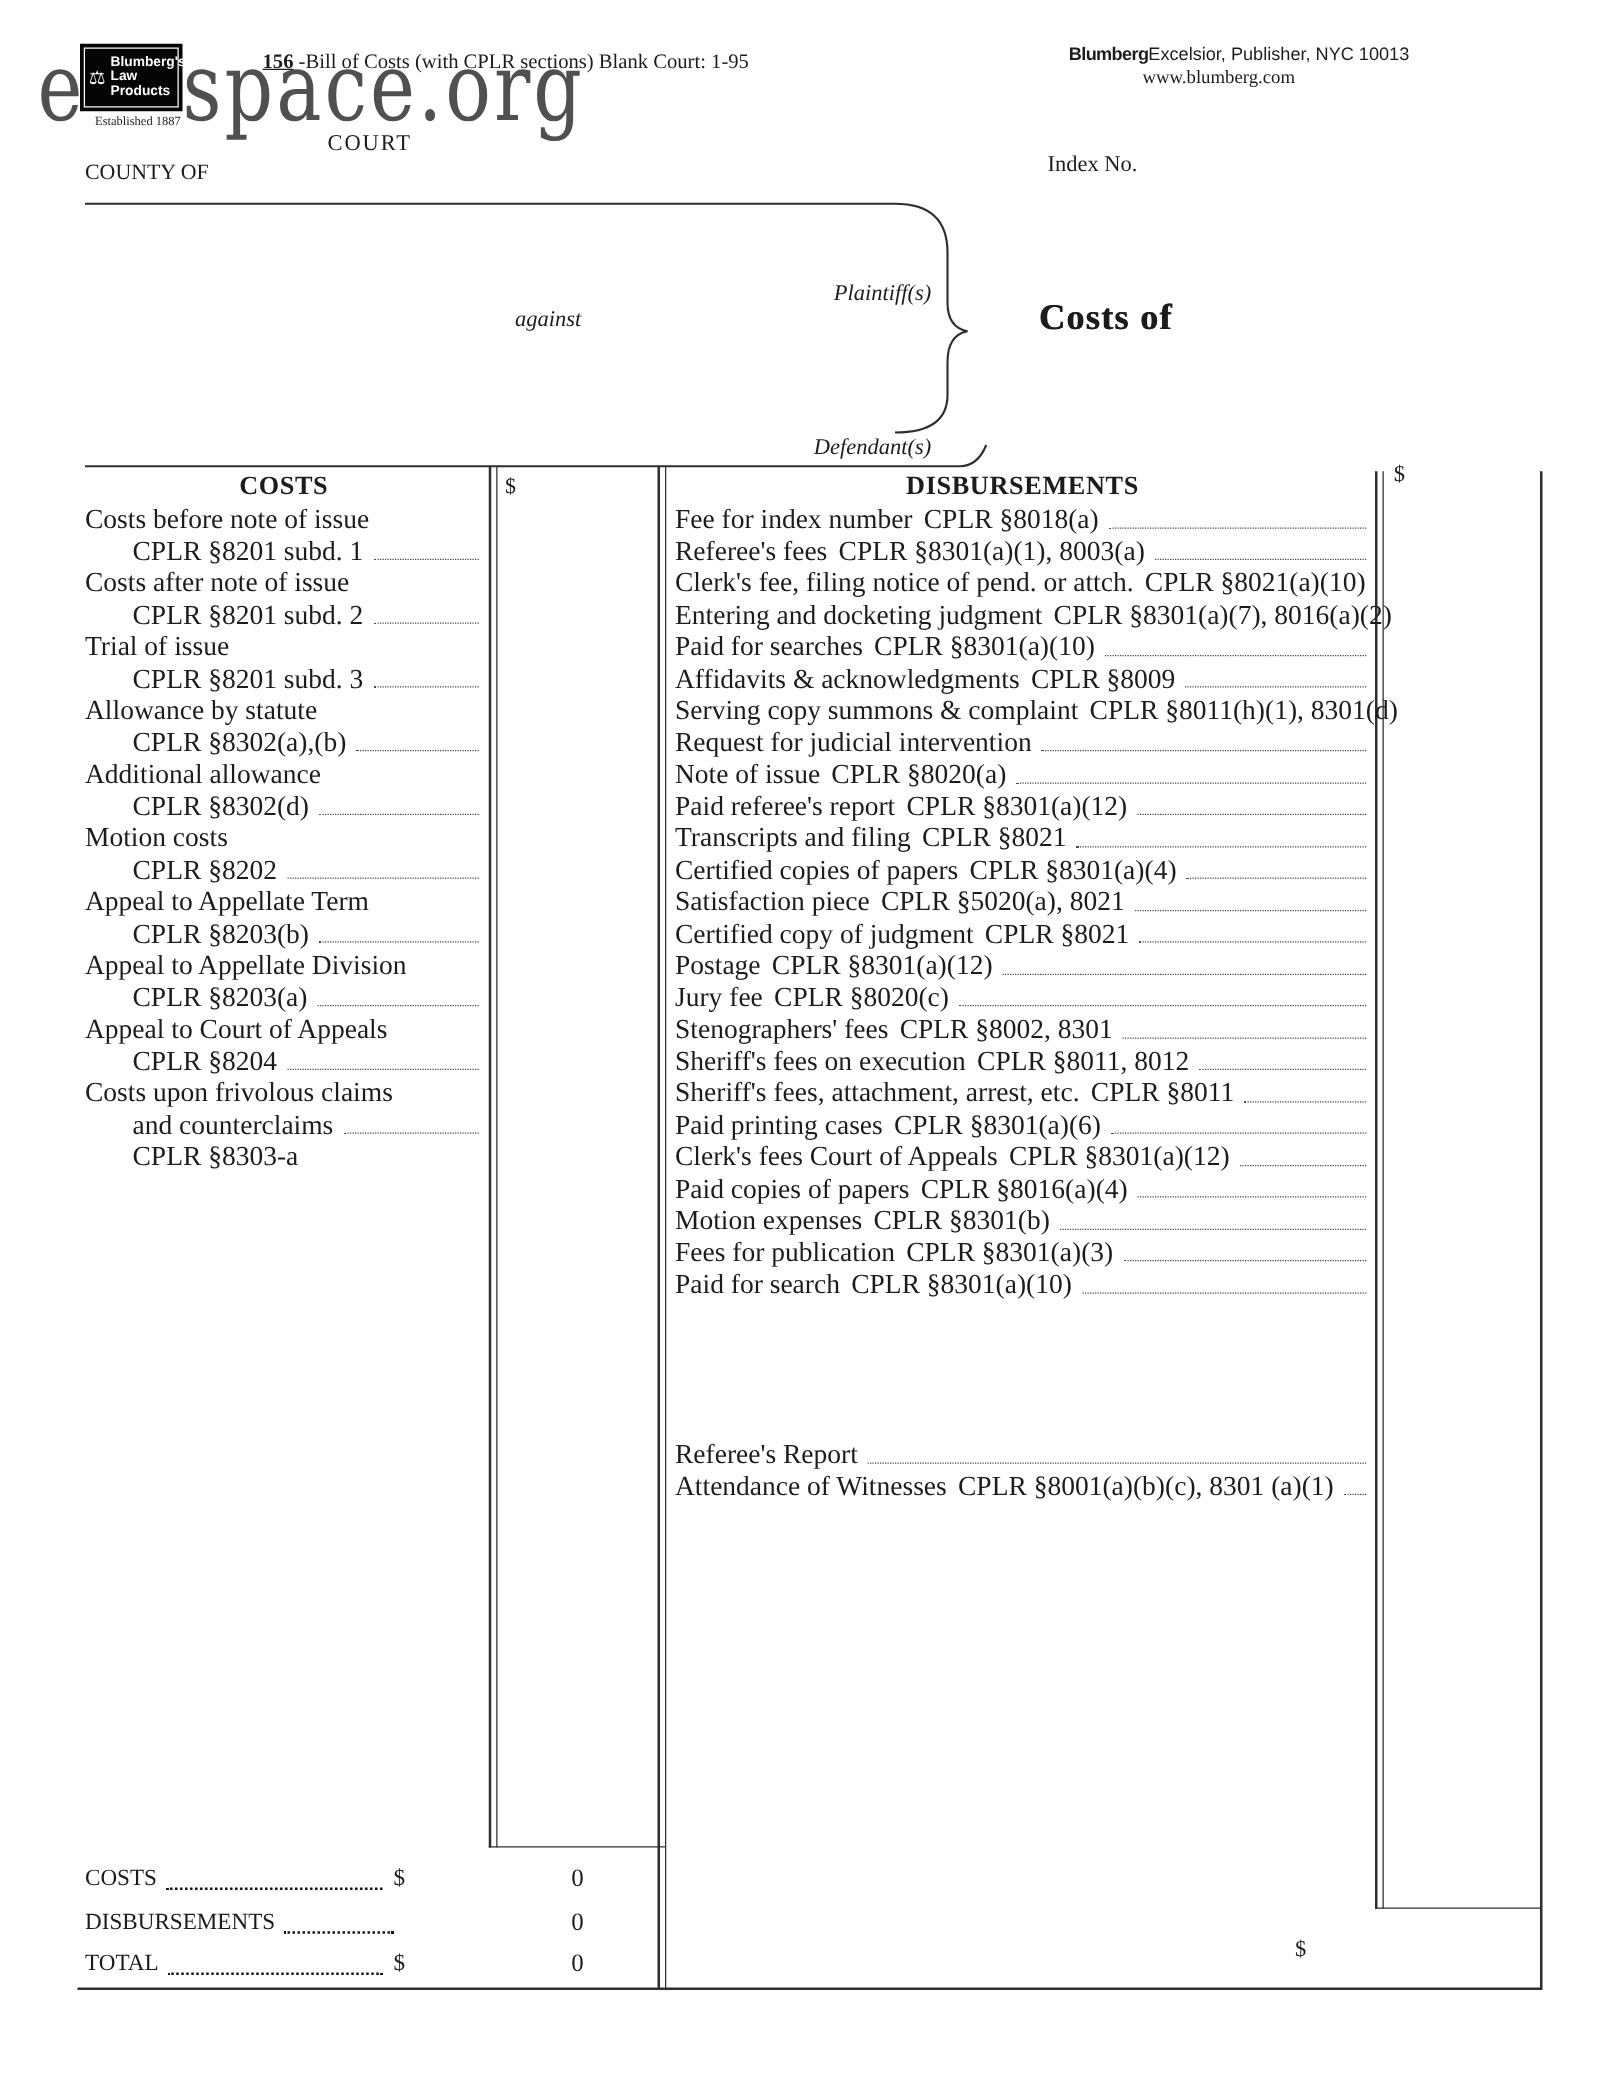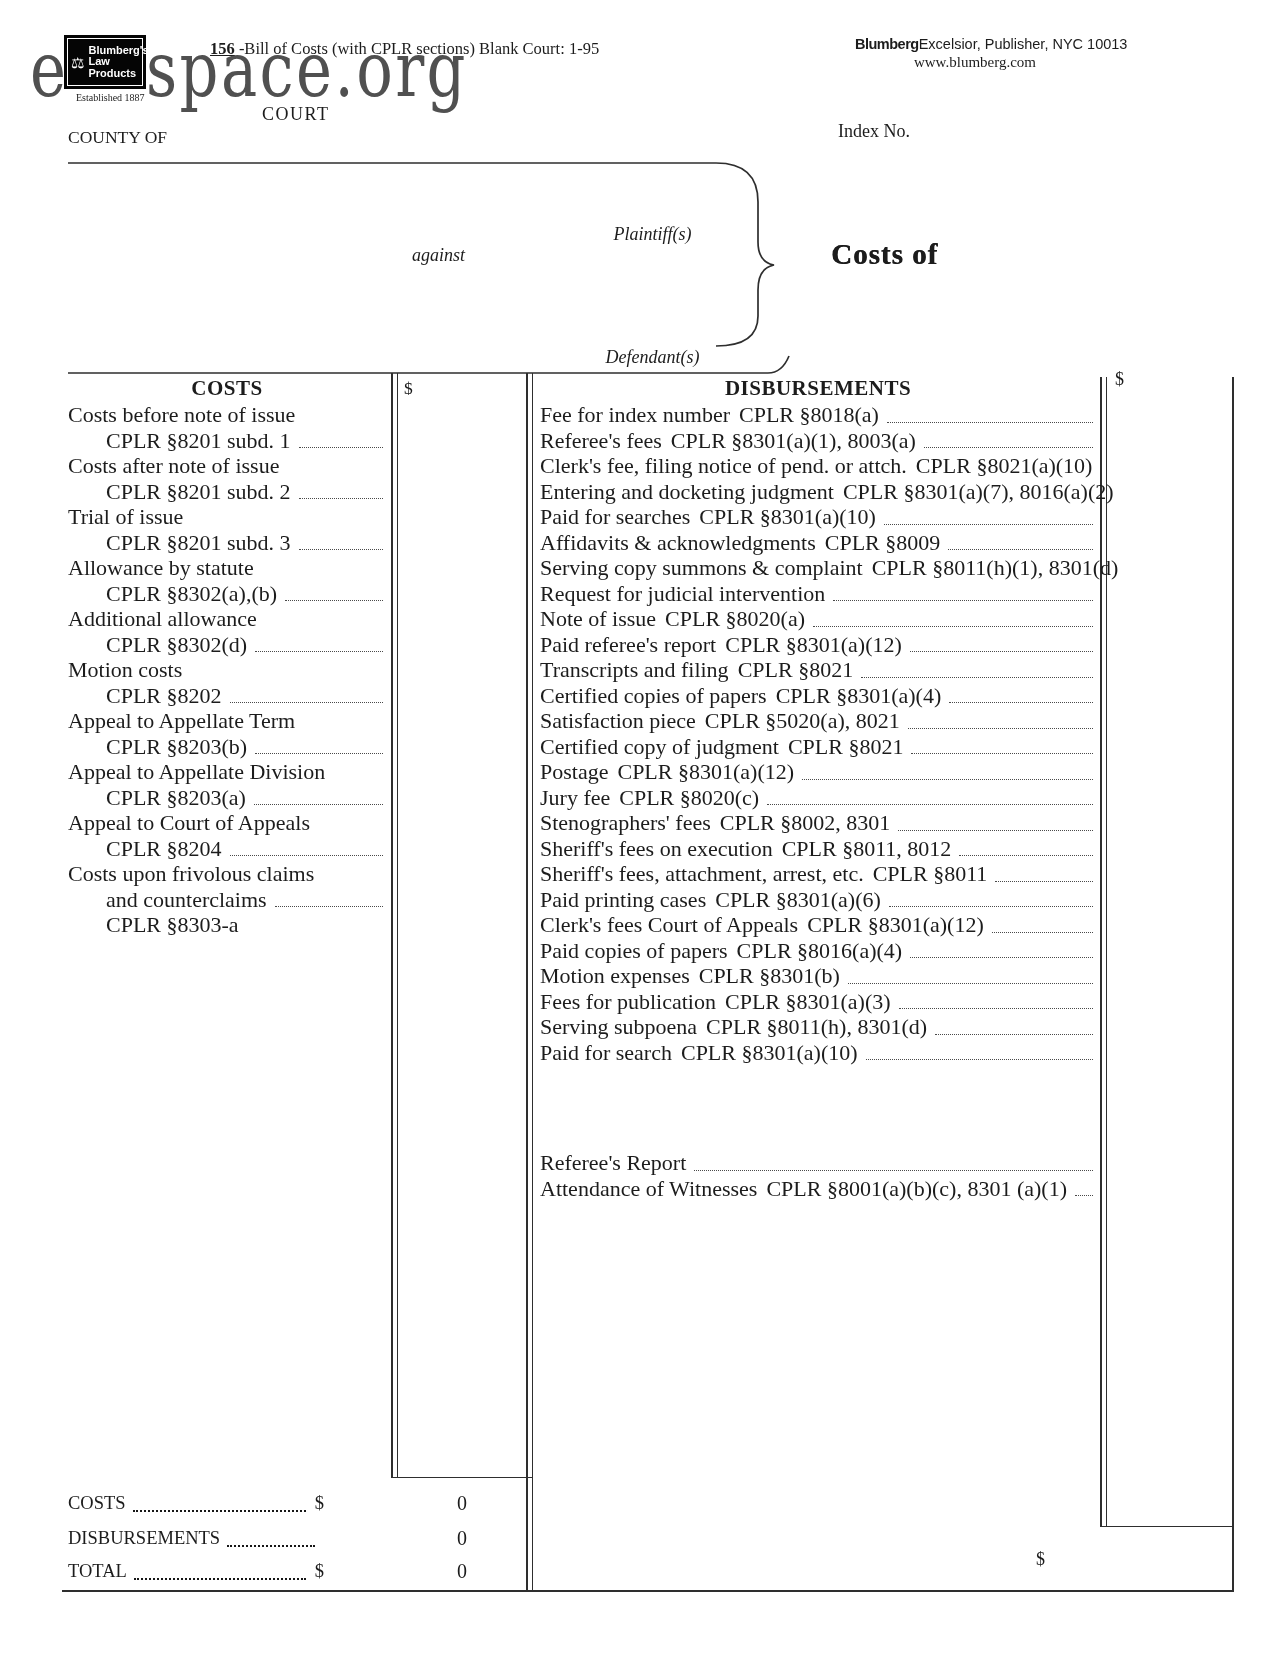--- a/index.html
+++ b/index.html
@@ -30,21 +30,21 @@
   .pub{position:absolute;left:855px;top:36px;width:242px;text-align:right;
        font-family:"Liberation Sans",sans-serif;font-size:14.5px;white-space:nowrap;}
   .pub-b{font-weight:bold;letter-spacing:-.5px;}
   .site{position:absolute;left:855px;top:54px;width:240px;text-align:center;font-size:15px;}
 
   .court{position:absolute;left:262px;top:104px;font-size:18px;letter-spacing:1.5px;}
   .county{position:absolute;left:68px;top:127px;font-size:17.5px;}
   .indexno{position:absolute;left:838px;top:121px;font-size:18px;}
 
   .cap{position:absolute;font-style:italic;font-size:18px;}
-  .cap-right{width:185px;text-align:center;left:560px;}
+  .cap-right{width:185px;text-align:right;left:560px;}
   .costsof{position:absolute;left:831px;top:238px;font-size:29px;font-weight:bold;
            letter-spacing:1px;text-shadow:.5px 0 0 currentColor;}
 
   .col-title{position:absolute;top:376px;font-weight:bold;font-size:21px;
              letter-spacing:.5px;text-align:center;}
   .dollar{position:absolute;font-size:18px;}
 
   .col{position:absolute;top:402px;}
   .line{height:25.5px;line-height:25.5px;display:flex;align-items:baseline;
         font-size:22px;white-space:nowrap;}
@@ -306,25 +306,20 @@
       <span>Motion expenses</span>
       <span class="cplr">CPLR §8301(b)</span>
       <span class="lead"></span>
     </div>
   <div class="line">
       <span>Fees for publication</span>
       <span class="cplr">CPLR §8301(a)(3)</span>
       <span class="lead"></span>
     </div>
   <div class="line">
-      <span>Serving subpoena</span>
-      <span class="cplr">CPLR §8011(h), 8301(d)</span>
-      <span class="lead"></span>
-    </div>
-  <div class="line">
       <span>Paid for search</span>
       <span class="cplr">CPLR §8301(a)(10)</span>
       <span class="lead"></span>
     </div>
 </div>
 
 <div class="extra">
   <div class="line">
       <span>Referee's Report</span>
       <span class="lead"></span>

